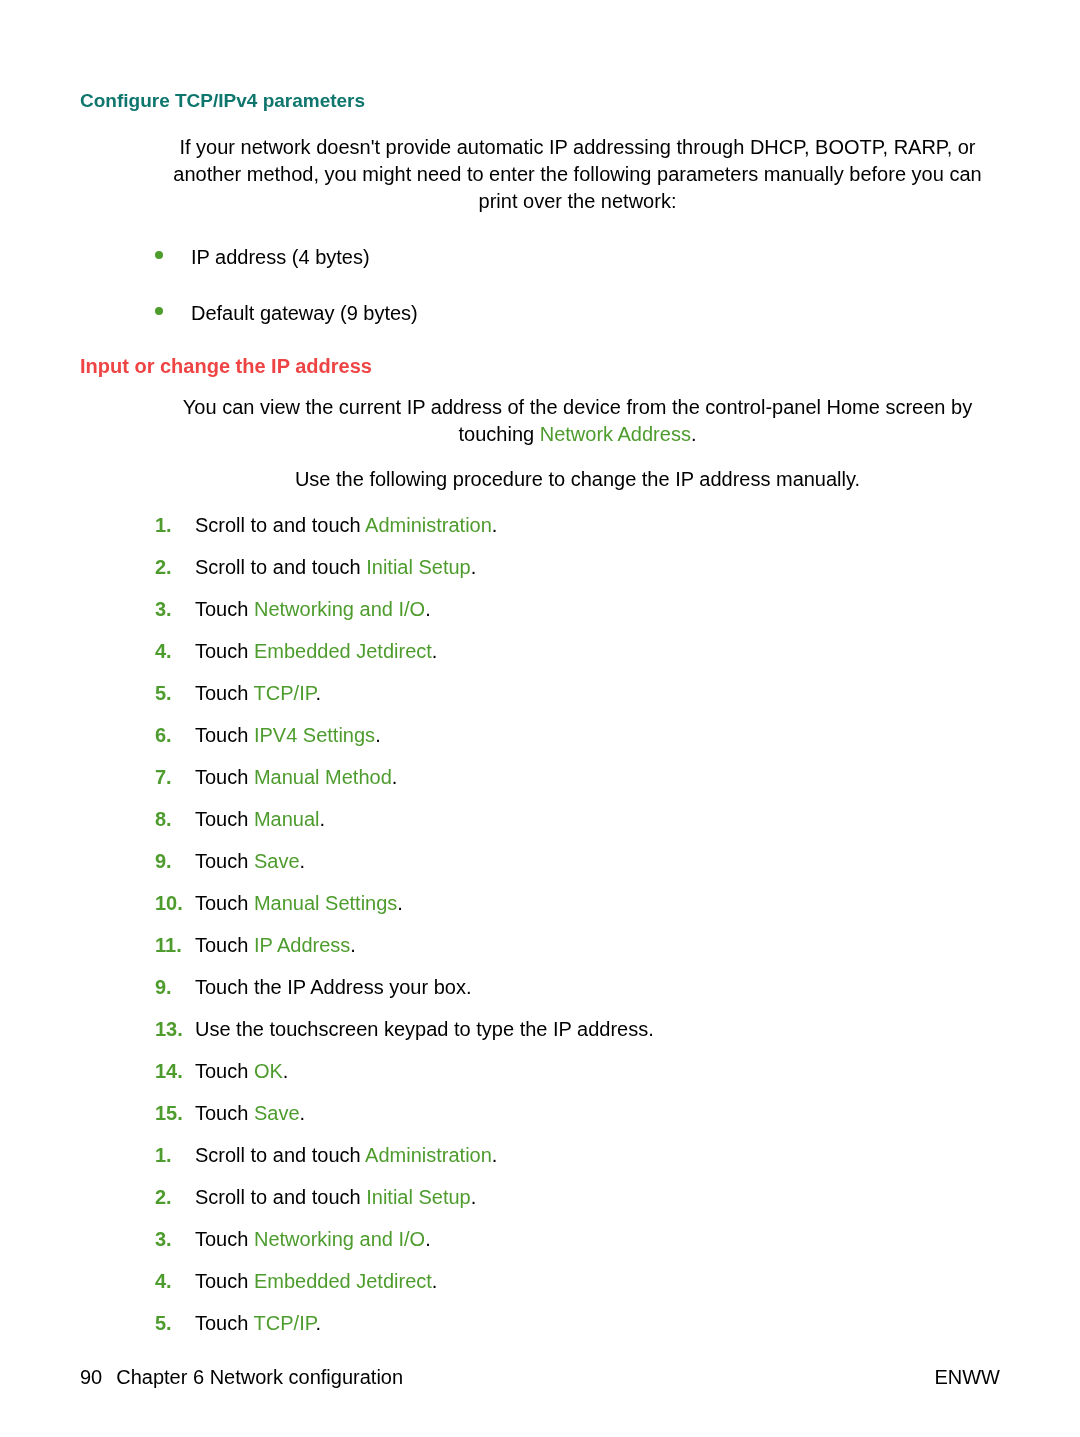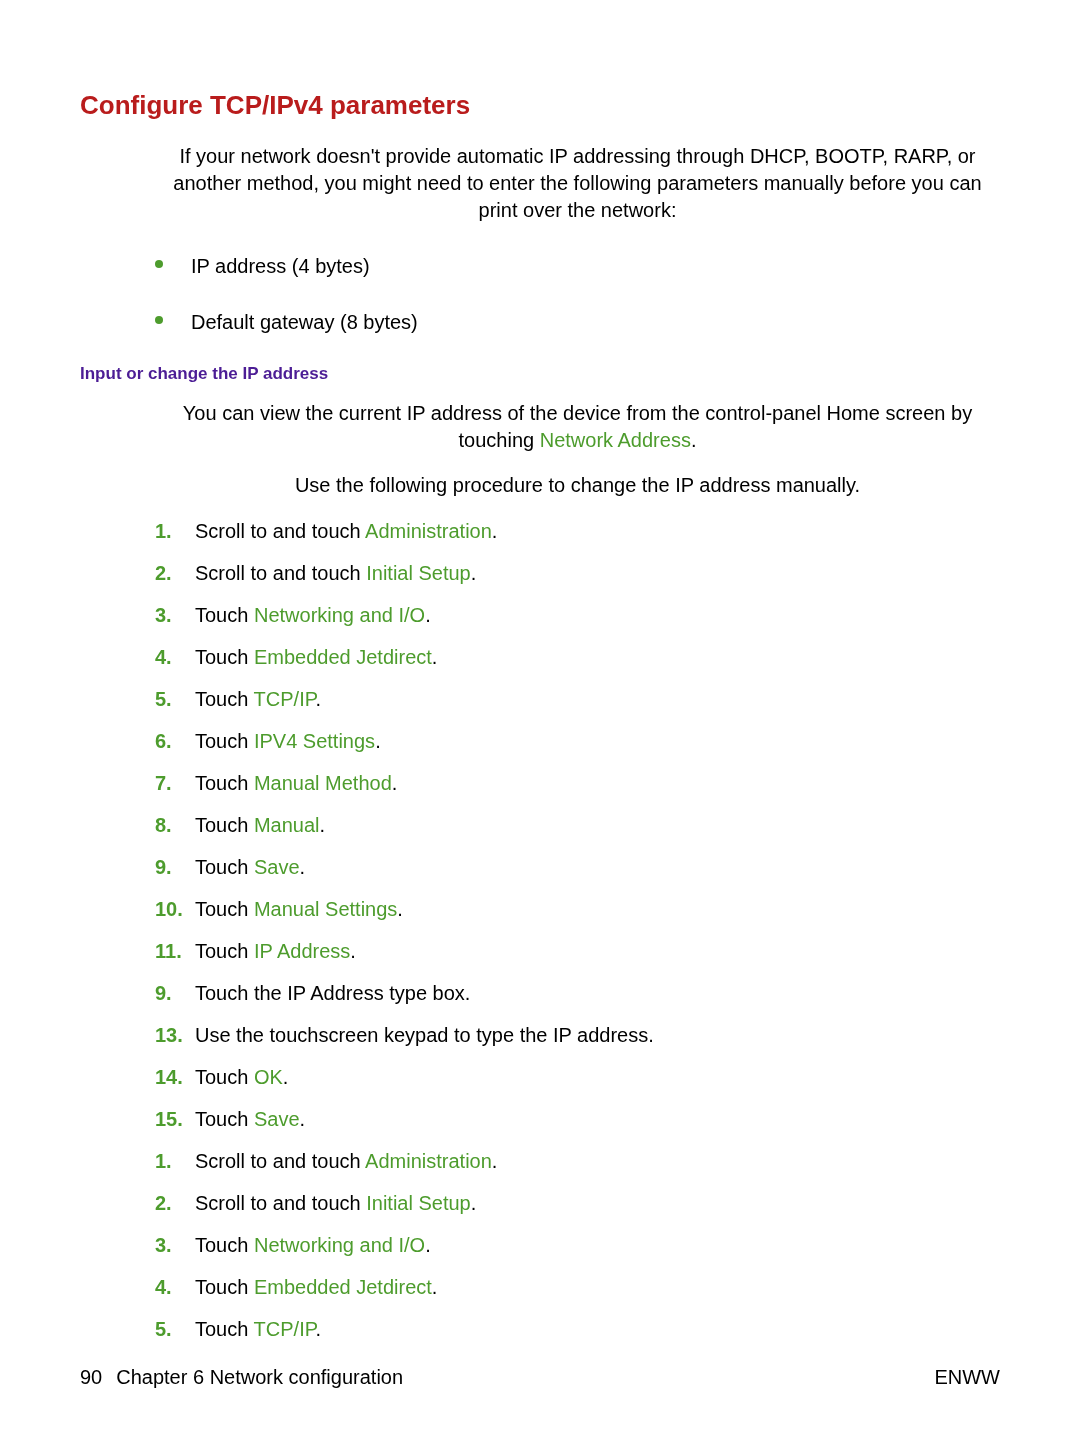--- a/index.html
+++ b/index.html
@@ -10,31 +10,31 @@
     color: #000000;
   }
   .page {
     box-sizing: border-box;
     width: 1080px;
     min-height: 1437px;
     padding: 90px 80px 60px 80px;
     position: relative;
   }
   h1.main-heading {
-    color: #b91c1c;
+    color: #0f766e;
     font-family: Arial, Helvetica, sans-serif;
     font-weight: bold;
-    font-size: 26px;
+    font-size: 19px;
     margin: 0 0 22px 0;
   }
   h2.sub-heading {
-    color: #4c1d95;
+    color: #ef4444;
     font-family: Arial, Helvetica, sans-serif;
     font-weight: bold;
-    font-size: 17px;
+    font-size: 20px;
     margin: 28px 0 16px 0;
   }
   .body-indent {
     margin-left: 75px;
   }
   p.body-text {
     font-size: 20px;
     line-height: 1.35;
     margin: 0 0 18px 0;
     color: #000;
@@ -111,21 +111,21 @@
 
 <div class="page">
 
   <h1 class="main-heading">Configure TCP/IPv4 parameters</h1>
 
   <div class="body-indent">
     <p class="body-text">If your network doesn't provide automatic IP addressing through DHCP, BOOTP, RARP, or another method, you might need to enter the following parameters manually before you can print over the network:</p>
 
     <ul class="bullet-list">
       <li><span class="dot"></span><span>IP address (4 bytes)</span></li>
-      <li><span class="dot"></span><span>Default gateway (8 bytes)</span></li>
+      <li><span class="dot"></span><span>Default gateway (9 bytes)</span></li>
     </ul>
   </div>
 
   <h2 class="sub-heading">Input or change the IP address</h2>
 
   <div class="body-indent">
     <p class="body-text">
       <span>You can view the current IP address of the device from the control-panel Home screen by touching </span><span class="menu-name">Network Address</span><span>.</span>
     </p>
     <p class="body-text">Use the following procedure to change the IP address manually.</p>
@@ -135,21 +135,21 @@
       <li><span class="num">2.</span><span>Scroll to and touch </span><span class="menu-name">Initial Setup</span><span>.</span></li>
       <li><span class="num">3.</span><span>Touch </span><span class="menu-name">Networking and I/O</span><span>.</span></li>
       <li><span class="num">4.</span><span>Touch </span><span class="menu-name">Embedded Jetdirect</span><span>.</span></li>
       <li><span class="num">5.</span><span>Touch </span><span class="menu-name">TCP/IP</span><span>.</span></li>
       <li><span class="num">6.</span><span>Touch </span><span class="menu-name">IPV4 Settings</span><span>.</span></li>
       <li><span class="num">7.</span><span>Touch </span><span class="menu-name">Manual Method</span><span>.</span></li>
       <li><span class="num">8.</span><span>Touch </span><span class="menu-name">Manual</span><span>.</span></li>
       <li><span class="num">9.</span><span>Touch </span><span class="menu-name">Save</span><span>.</span></li>
       <li><span class="num">10.</span><span>Touch </span><span class="menu-name">Manual Settings</span><span>.</span></li>
       <li><span class="num">11.</span><span>Touch </span><span class="menu-name">IP Address</span><span>.</span></li>
-      <li><span class="num">9.</span><span>Touch the IP Address type box.</span></li>
+      <li><span class="num">9.</span><span>Touch the IP Address your box.</span></li>
       <li><span class="num">13.</span><span>Use the touchscreen keypad to type the IP address.</span></li>
       <li><span class="num">14.</span><span>Touch </span><span class="menu-name">OK</span><span>.</span></li>
       <li><span class="num">15.</span><span>Touch </span><span class="menu-name">Save</span><span>.</span></li>
     </ol>
   </div>
 
 
   <div class="body-indent">
     <ol class="num-list">
       <li><span class="num">1.</span><span>Scroll to and touch </span><span class="menu-name">Administration</span><span>.</span></li>

